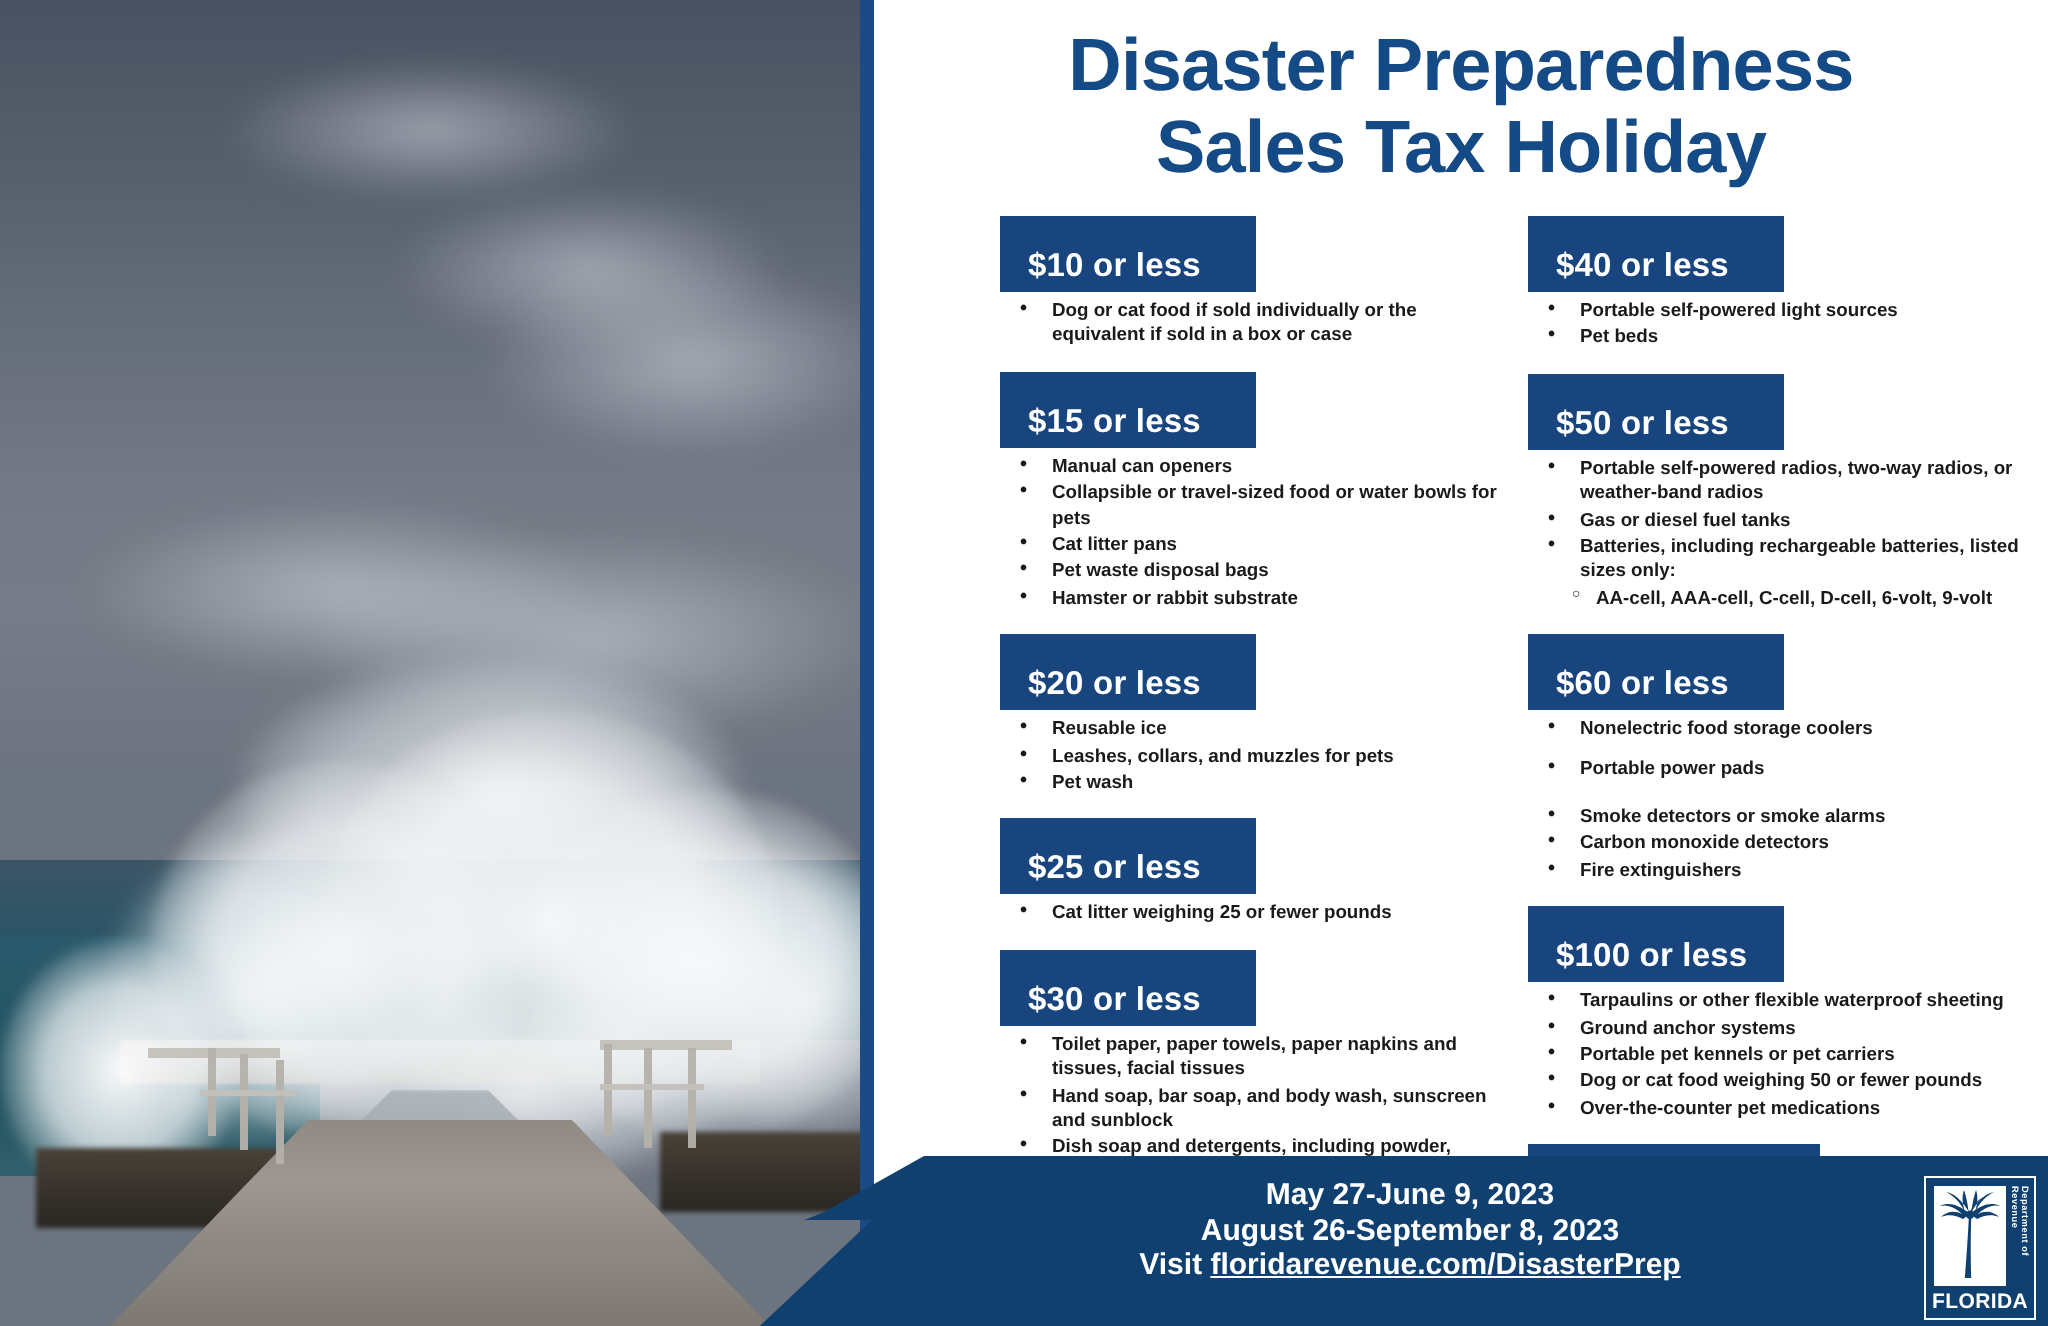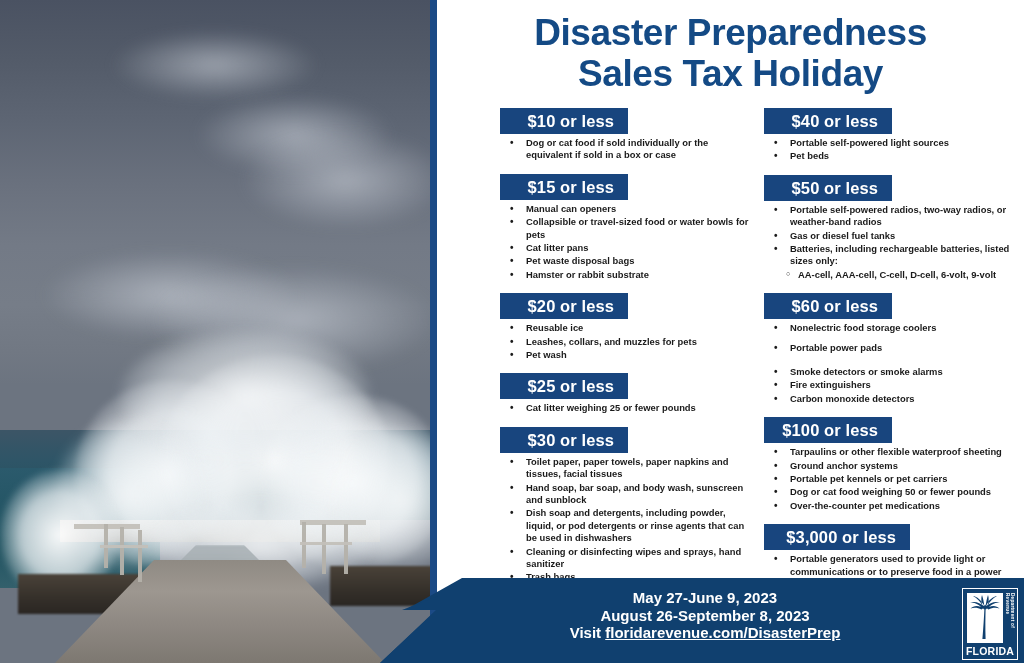--- a/index.html
+++ b/index.html
@@ -94,25 +94,25 @@
   .col { position: absolute; top: 0; }
   .col-left  { left: 63px;  width: 250px; }
   .col-right { left: 327px; width: 252px; }
 
   .section { margin-bottom: 12px; }
   .sec-head {
     display: inline-block;
     background: #18457e;
     color: #ffffff;
     font-size: 16.5px; font-weight: bold;
-    padding: 4px 14px 3px 14px;
+    padding: 16px 14px 3px 14px;
     line-height: 1.15;
     letter-spacing: .1px;
     min-width: 128px;
-    text-align: right;
+    text-align: left;
   }
   .sec-head.wide { min-width: 146px; }
   .bullets { list-style: none; margin-top: 3px; }
   .bullets li {
     position: relative;
     padding-left: 26px;
     font-size: 9.4px;
     font-weight: bold;
     line-height: 1.32;
     color: #1a1a1a;
@@ -266,22 +266,22 @@
               <li>Gas or diesel fuel tanks</li>
               <li>Batteries, including rechargeable batteries, listed sizes only:</li>
               <li class="sub">AA-cell, AAA-cell, C-cell, D-cell, 6-volt, 9-volt</li>
             </ul></div>
           <div class="section"><div class="sec-head">$60 or less</div><ul class="bullets loose">
               <li>Nonelectric food storage coolers</li>
               <li>Portable power pads</li>
             </ul></div>
           <div class="section"><ul class="bullets">
               <li>Smoke detectors or smoke alarms</li>
+              <li>Carbon monoxide detectors</li>
               <li>Fire extinguishers</li>
-              <li>Carbon monoxide detectors</li>
             </ul></div>
           <div class="section"><div class="sec-head">$100 or less</div><ul class="bullets">
               <li>Tarpaulins or other flexible waterproof sheeting</li>
               <li>Ground anchor systems</li>
               <li>Portable pet kennels or pet carriers</li>
               <li>Dog or cat food weighing 50 or fewer pounds</li>
               <li>Over-the-counter pet medications</li>
             </ul></div>
           <div class="section"><div class="sec-head wide">$3,000 or less</div><ul class="bullets">
               <li>Portable generators used to provide light or communications or to preserve food in a power outage</li>

